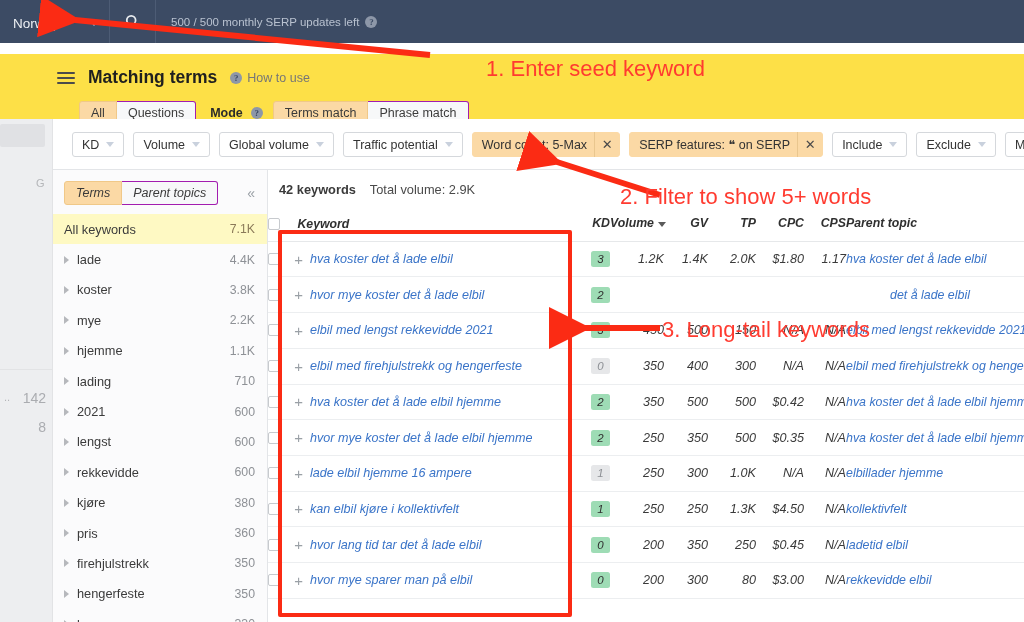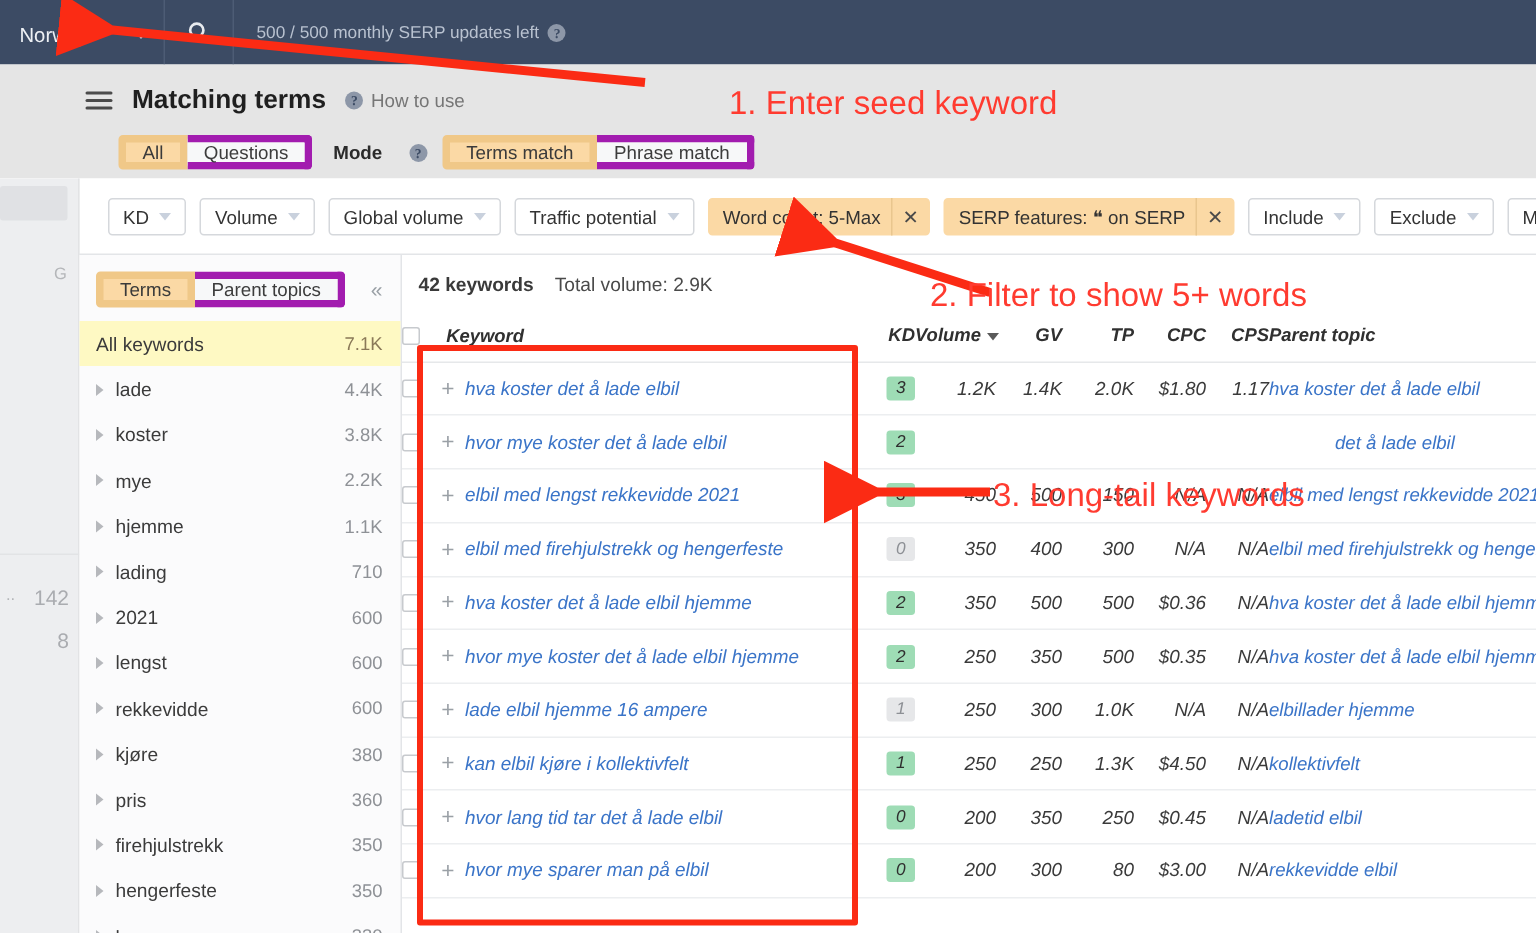--- a/index.html
+++ b/index.html
@@ -46,40 +46,40 @@
   }
   .q-circle {
     display:inline-flex; align-items:center; justify-content:center;
     width: 12px; height: 12px; border-radius: 50%;
     background: #8d97a8; color: #3c4b64; font-size: 9px; font-weight: bold;
     font-family: "Liberation Serif", serif;
   }
 
   
   .page-header {
-    position: absolute; left: 0; top: 43px; width: 1024px; height: 76px;
-    background: #e5e5e5;
+    position: absolute; left: 0; top: 54px; width: 1024px; height: 76px;
+    background: #fde047;
   }
   .hdr-row1 { position: absolute; left: 57px; top: 13px; display: flex; align-items: center; gap: 13px; }
   .hamburger { display:flex; flex-direction:column; justify-content:center; gap:3px; width:18px; cursor:pointer; }
   .hamburger span { display:block; height: 2px; background:#4b4b4b; border-radius:1px; }
   .page-title { font-size: 17.5px; font-weight: bold; color: #1f1f1f; }
   .howto { display:flex; align-items:center; gap:5px; color:#767676; font-size:12.5px; cursor:pointer; }
 
   .hdr-row2 { position:absolute; left: 79px; top: 47px; display:flex; align-items:center; gap: 0; }
   .seg { display:flex; }
   .seg .sbtn {
     height: 23px; padding: 0 11px; display:flex; align-items:center; justify-content:center;
-    font-size: 12.5px; color:#3c3c3c; background:#f7f8f9; border:5px solid #a21caf;
+    font-size: 12.5px; color:#3c3c3c; background:#f7f8f9; border:1px solid #a21caf;
     cursor:pointer; white-space:nowrap;
   }
   .seg .sbtn:first-child { border-radius: 3px 0 0 3px; }
   .seg .sbtn:last-child { border-radius: 0 3px 3px 0; border-left: none; }
   .seg .sbtn.active { background:#fbd9a5; border-color:#f0c888; color:#3a3a3a; }
-  .mode-label { margin: 0 10px 0 14px; font-size:12.5px; font-weight:bold; color:#2b2b2b; display:flex; align-items:center; gap:18px; }
+  .mode-label { margin: 0 10px 0 14px; font-size:12.5px; font-weight:bold; color:#2b2b2b; display:flex; align-items:center; gap:8px; }
 
   
   .filterbar {
     position:absolute; left:0; top:119px; width:1024px; height:51px;
     background:#fff; border-bottom: 1px solid #e3e5e8;
   }
   .filters { position:absolute; left:72px; top:13px; display:flex; align-items:center; gap:9px; }
   .chip {
     height: 25px; padding: 0 9px; display:flex; align-items:center; gap:7px;
     border:1px solid #d5d8dc; border-radius:3px; background:#fff;
@@ -103,21 +103,21 @@
   .ghost .gtxt { position:absolute; color:#b4b6b9; font-size:11px; }
   .ghost .gline { position:absolute; left:0; top:250px; width:53px; height:1px; background:#e2e3e5; }
   .ghost .gnum { position:absolute; right:6px; color:#aaacb0; font-size:14px; }
 
   
   .sidebar {
     position:absolute; left:53px; top:170px; width:215px; height:452px;
     background:#fbfbfc; border-right:1px solid #e3e5e8;
   }
   .sidebar-top { display:flex; align-items:center; padding: 11px 10px 0 11px; gap: 0; }
-  .sidebar-top .seg .sbtn { height:24px; font-size:12.5px; }
+  .sidebar-top .seg .sbtn { height:24px; font-size:12.5px;font-style:italic; }
   .collapse { margin-left:auto; color:#9aa0a6; font-size:14px; cursor:pointer; padding-right:2px; }
   .kw-list { margin-top: 9px; }
   .kw-row {
     display:flex; align-items:center; height: 30.4px; padding: 0 12px 0 11px;
     font-size: 12.8px; color:#3b3b3b; cursor:pointer;
   }
   .kw-row.active { background:#fef9c3;gap:28px; }
   .kw-row .tri {
     width: 0; height: 0; margin-right:8px; flex:0 0 auto;
     border-top: 4px solid transparent; border-bottom: 4px solid transparent;
@@ -482,21 +482,21 @@
             <div class="kwcell">
               <span class="cbx"></span>
               <span class="plus">+</span>
               <span class="kwlink">hva koster det å lade elbil hjemme</span>
             </div>
           </td>
           <td class="col-kd"><span class="kd-badge">2</span></td>
           <td class="col-vol">350</td>
           <td class="col-gv">500</td>
           <td class="col-tp">500</td>
-          <td class="col-cpc">$0.36</td>
+          <td class="col-cpc">$0.42</td>
           <td class="col-cps na">N/A</td>
           <td class="col-pt">
               <span class="ptlink">hva koster det å lade elbil hjemme</span>
             </td>
         </tr>
         <tr>
           <td class="col-kw">
             <div class="kwcell">
               <span class="cbx"></span>
               <span class="plus">+</span>

